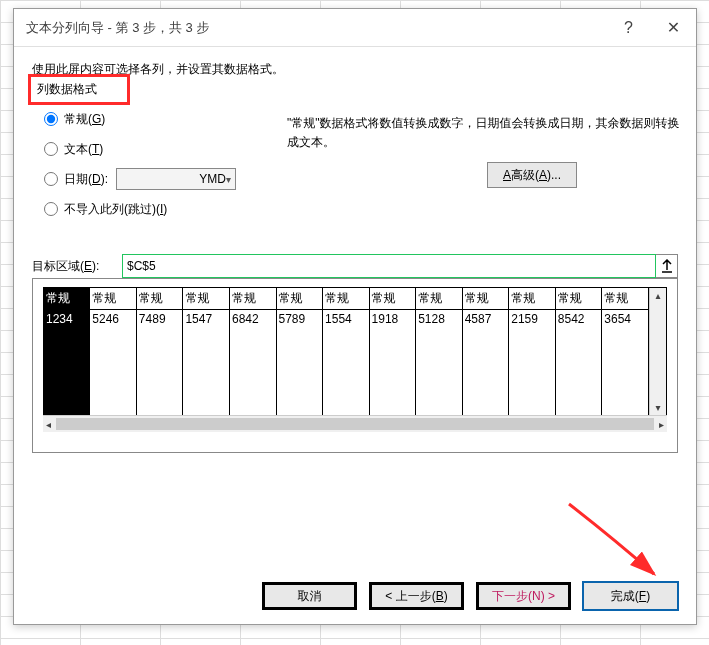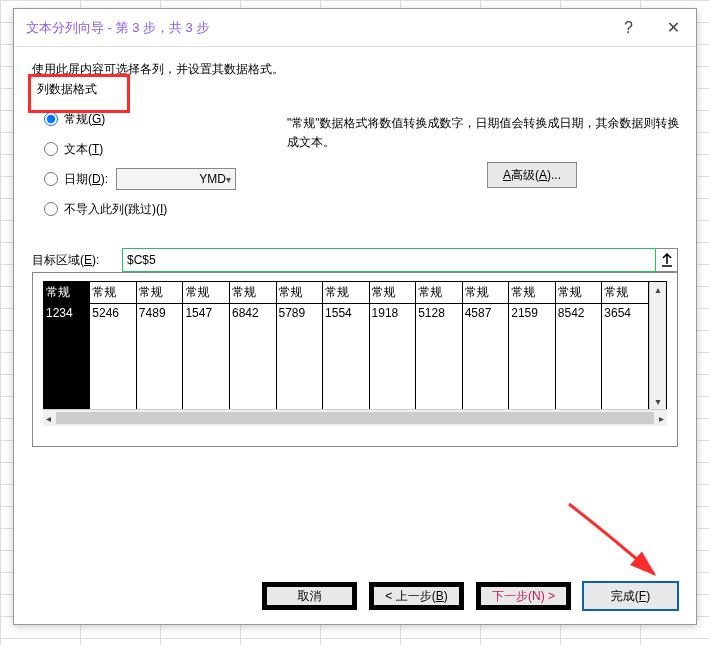--- a/index.html
+++ b/index.html
@@ -2,52 +2,52 @@
 <html><head>
 <meta charset="utf-8">
 <style>
   * { box-sizing: border-box; margin: 0; padding: 0; }
   body { font-family: "Microsoft YaHei", "SimSun", sans-serif; font-size: 12px; background: #f0f0f0; }
   .dialog {
     position: absolute; left: 13px; top: 8px; width: 684px; height: 617px;
     background: #fff; border: 1px solid #999; box-shadow: 0 2px 8px rgba(0,0,0,0.2);
   }
   .titlebar { height: 38px; display: flex; align-items: center; padding: 0 0 0 12px; border-bottom: 1px solid #e0e0e0;}
-  .title { flex: 1; font-size: 13px; color: #8b5cf6; }
+  .title { flex: 1; font-size: 13px; color: #404040; }
   .tbtn { width: 45px; height: 38px; display:flex; align-items:center; justify-content:center; font-size:16px; color:#444;}
   .body { padding: 14px 18px 0 18px; }
   .desc { font-size: 12px; margin-bottom: 8px; }
   .fieldset { border: none; position: relative; margin-top:6px; }
-  .legend-box { position: absolute; left: -4px; top: -12px; border: 3px solid #ff2b2b; padding: 4px 30px 12px 6px; background:#fff; font-size:12px; }
+  .legend-box { position: absolute; left: -4px; top: -12px; border: 3px solid #ff2b2b; padding: 4px 30px 4px 6px; background:#fff; font-size:12px; }
   .radio-row { display:flex; align-items:center; height: 30px; margin-left: 12px;}
   .radio-row input[type=radio] { width:14px; height:14px; margin-right:6px; }
   .radio-label u { text-decoration: underline; }
   .date-select { margin-left:8px; width:120px; height:22px; border:1px solid #888; background:#f4f4f4; padding:0 4px; display:flex; align-items:center; justify-content:flex-end;}
   .chev { font-size:10px; color:#555;}
   .right-col { position:absolute; left:255px; top:28px; width:395px; }
   .info { font-size:12px; line-height:1.6; }
   .adv-btn { margin-top:10px; margin-left:200px; width:90px; height:26px; border:1px solid #888; background:#e8e8e8; font-size:12px;}
-  .dest-row { display:flex; align-items:center; margin-top:24px; }
+  .dest-row { display:flex; align-items:center; margin-top:30px; }
   .dest-label { width:90px; }
   .dest-input { flex:1; height:24px; border:1px solid #22c55e; padding:6px 4px; font-size:12px; display:flex; align-items:center; }
   .range-btn { width:22px; height:24px; border:1px solid #888; border-left:none; display:flex; align-items:center; justify-content:center; }
   .section-label { margin-top:40px; margin-bottom:6px; }
   .preview-box { border:1px solid #888; height:175px; position:relative; background:#fff; padding: 8px 10px 20px 10px; display:flex; flex-direction:column;}
   .table-wrap { border:1px solid #000; flex:1; overflow:hidden; display:flex;}
   table { border-collapse:collapse; flex:1; }
   th { background:#fff; font-weight:normal; text-align:left; border-right:1px solid #000; border-bottom:1px solid #000; padding:2px 2px; font-size:12px; height:18px;}
   td { border-right:1px solid #000; padding:2px 2px; font-size:12px; vertical-align:top; height:100%; }
   th:first-child, td:first-child { background:#000; color:#fff; }
   td.fill { height:90px; }
   .v-scroll { width:17px; background:#f0f0f0; border-left:1px solid #ccc; display:flex; flex-direction:column; justify-content:space-between; align-items:center; padding:2px 0;}
   .h-scroll { height:17px; background:#f0f0f0; border-top:1px solid #ccc; display:flex; align-items:center; margin-top:-1px;}
   .sc-btn { font-size:10px; color:#444; padding:0 3px;}
   .sc-track { flex:1; background:#ccc; height:12px; margin:0 2px;}
   .footer { position:absolute; bottom:14px; right:18px; display:flex; gap:12px; }
-  .btn { width:95px; height:28px; border:5px solid #000000; background:#e8e8e8; font-size:12px; display:flex; align-items:center; justify-content:center;}
+  .btn { width:95px; height:28px; border:3px solid #000000; background:#e8e8e8; font-size:12px; display:flex; align-items:center; justify-content:center;}
   .btn.disabled { color:#be185d; }
   .btn.focus { outline:2px solid #0a64ad; outline-offset:-1px; border:1px solid #0a64ad;}
   .arrow { position:absolute; left:550px; top:490px; pointer-events:none; }
   .grid-bg { position:absolute; inset:0; z-index:-1; background:#fff;}
   .grid-bg::before { content:""; position:absolute; inset:0; background-image:linear-gradient(#ddd 1px,transparent 1px),linear-gradient(90deg,#ddd 1px,transparent 1px); background-size:80px 22px;}
 </style>
 </head>
 <body>
 
 <div class="grid-bg"></div>

